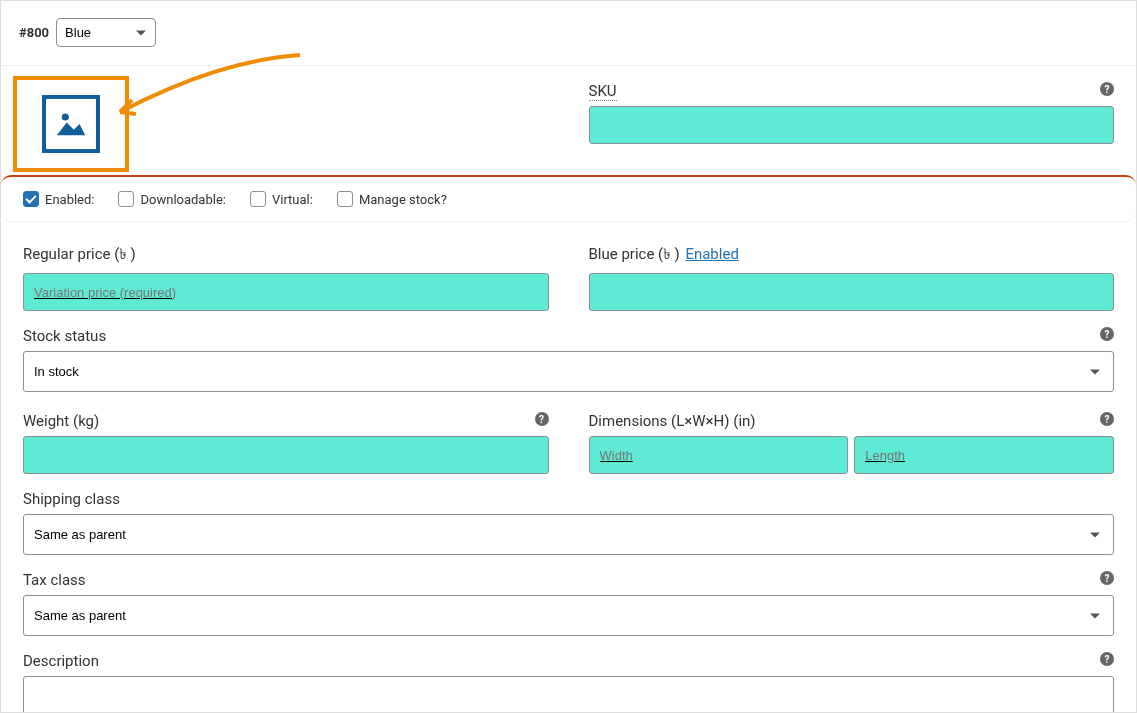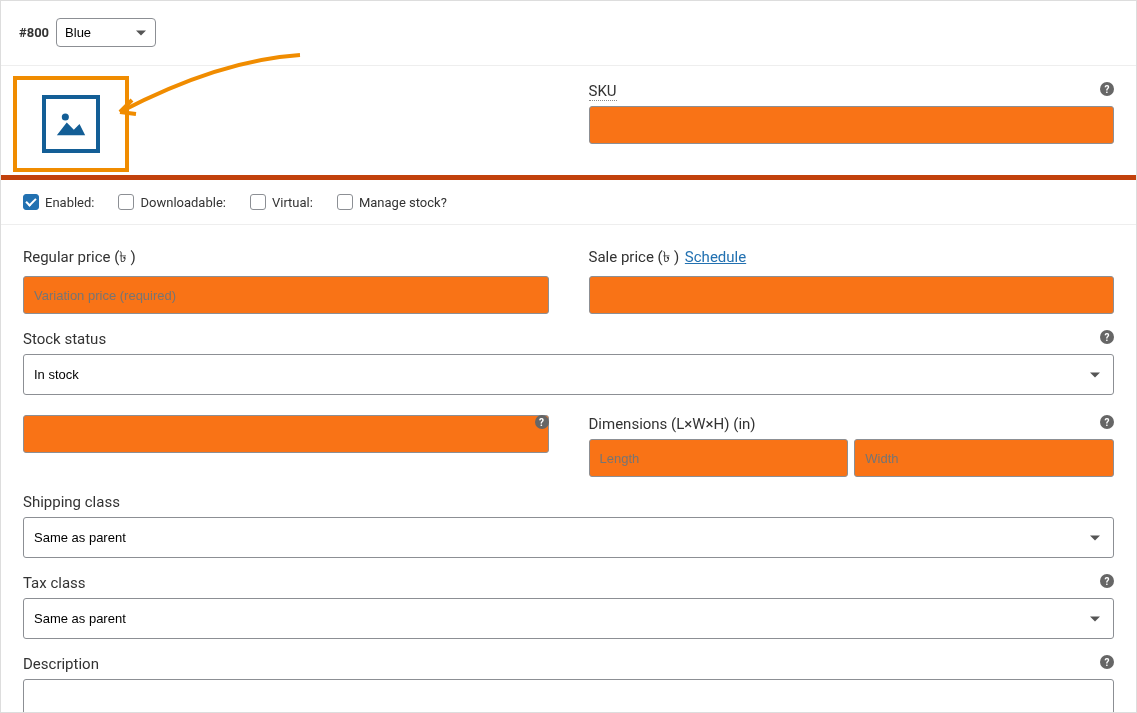--- a/index.html
+++ b/index.html
@@ -101,22 +101,23 @@
     .label-dotted {
       border-bottom: 1px dotted #888;
       display: inline;
     }
     .input {
       width: 100%;
       border: 1px solid #8c8f94;
       border-radius: 3px;
       padding: 8px 10px;
       font-size: 13px;
-      background: #f97316;
+      background: #5eead4;
       height: 38px;
+      text-decoration: underline;
     }
     .help-icon {
       position: absolute;
       right: 0;
       top: 0;
       width: 14px;
       height: 14px;
       background: #666;
       color: #fff;
       border-radius: 50%;
@@ -125,22 +126,23 @@
       display: flex;
       align-items: center;
       justify-content: center;
       cursor: help;
     }
     .checkbox-row {
       display: flex;
       gap: 24px;
       padding: 14px 22px;
       border-bottom: 1px solid #eee;
-      border-top: 5px solid #c2410c;
+      border-top: 2px solid #c2410c;
       margin-top: 3px;
+      border-radius: 10px;
     }
     .checkbox-item {
       display: flex;
       align-items: center;
       gap: 6px;
     }
     .cbx {
       width: 16px;
       height: 16px;
       border: 1px solid #8c8f94;
@@ -285,52 +287,53 @@
     <div class="row" style="margin-top:4px;">
       <div class="col-half">
         <div class="field-block">
           <label class="label">Regular price (৳ )</label>
           <input class="input" type="text" placeholder="Variation price (required)" style="">
         </div>
       </div>
       <div class="col-half">
         <div class="field-block">
           <label class="label">
-            <span>Sale price (৳ )</span>
-            <span class="link-schedule">Schedule</span>
+            <span>Blue price (৳ )</span>
+            <span class="link-schedule">Enabled</span>
           </label>
           <input class="input" type="text" style="">
         </div>
       </div>
     </div>
 
     <div class="full-row">
       <label class="label">Stock status</label>
       <span class="help-icon" style="right:22px;">?</span>
       <div class="select-full-wrap">
         <select class="select-full">
           <option>In stock</option>
         </select>
       </div>
     </div>
 
     <div class="row" style="margin-top:4px;">
       <div class="col-half">
         <div class="field-block">
+          <label class="label">Weight (kg)</label>
           <span class="help-icon">?</span>
           <input class="input" type="text" style="">
         </div>
       </div>
       <div class="col-half">
         <div class="field-block">
           <label class="label">Dimensions (L×W×H) (in)</label>
           <span class="help-icon">?</span>
           <div class="dim-group">
+            <input class="input" type="text" placeholder="Width" style="">
             <input class="input" type="text" placeholder="Length" style="">
-            <input class="input" type="text" placeholder="Width" style="">
           </div>
         </div>
       </div>
     </div>
 
     <div class="full-row">
       <label class="label">Shipping class</label>
       <div class="select-full-wrap">
         <select class="select-full">
           <option>Same as parent</option>

